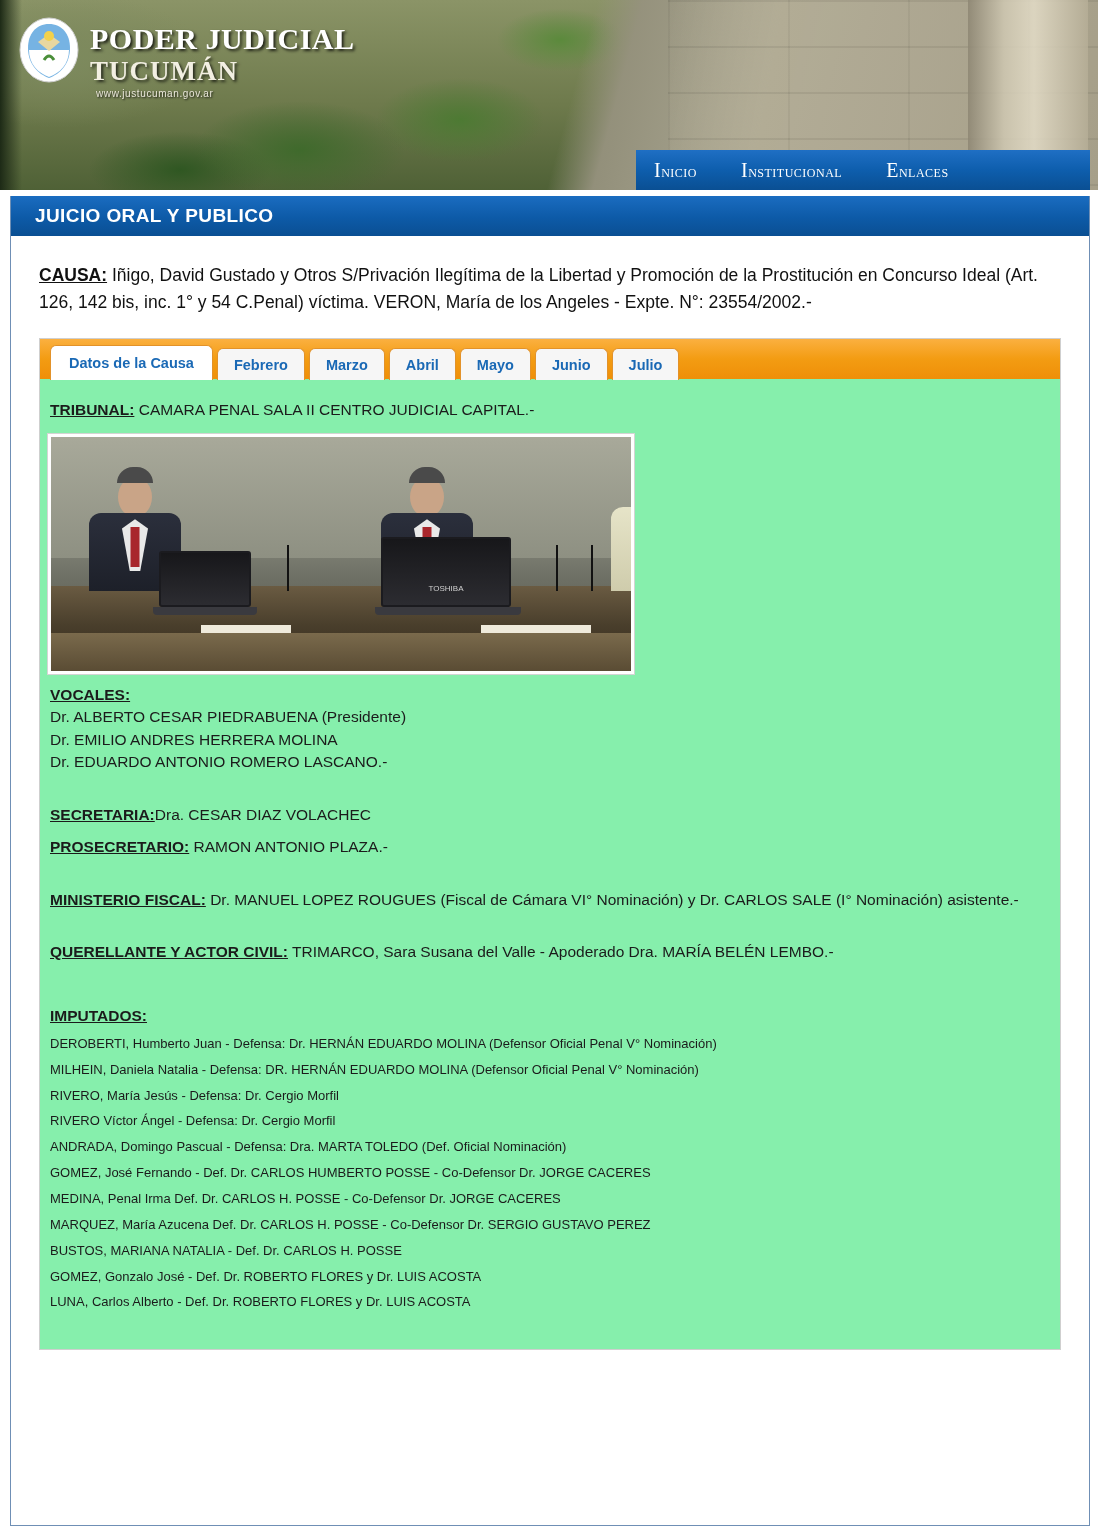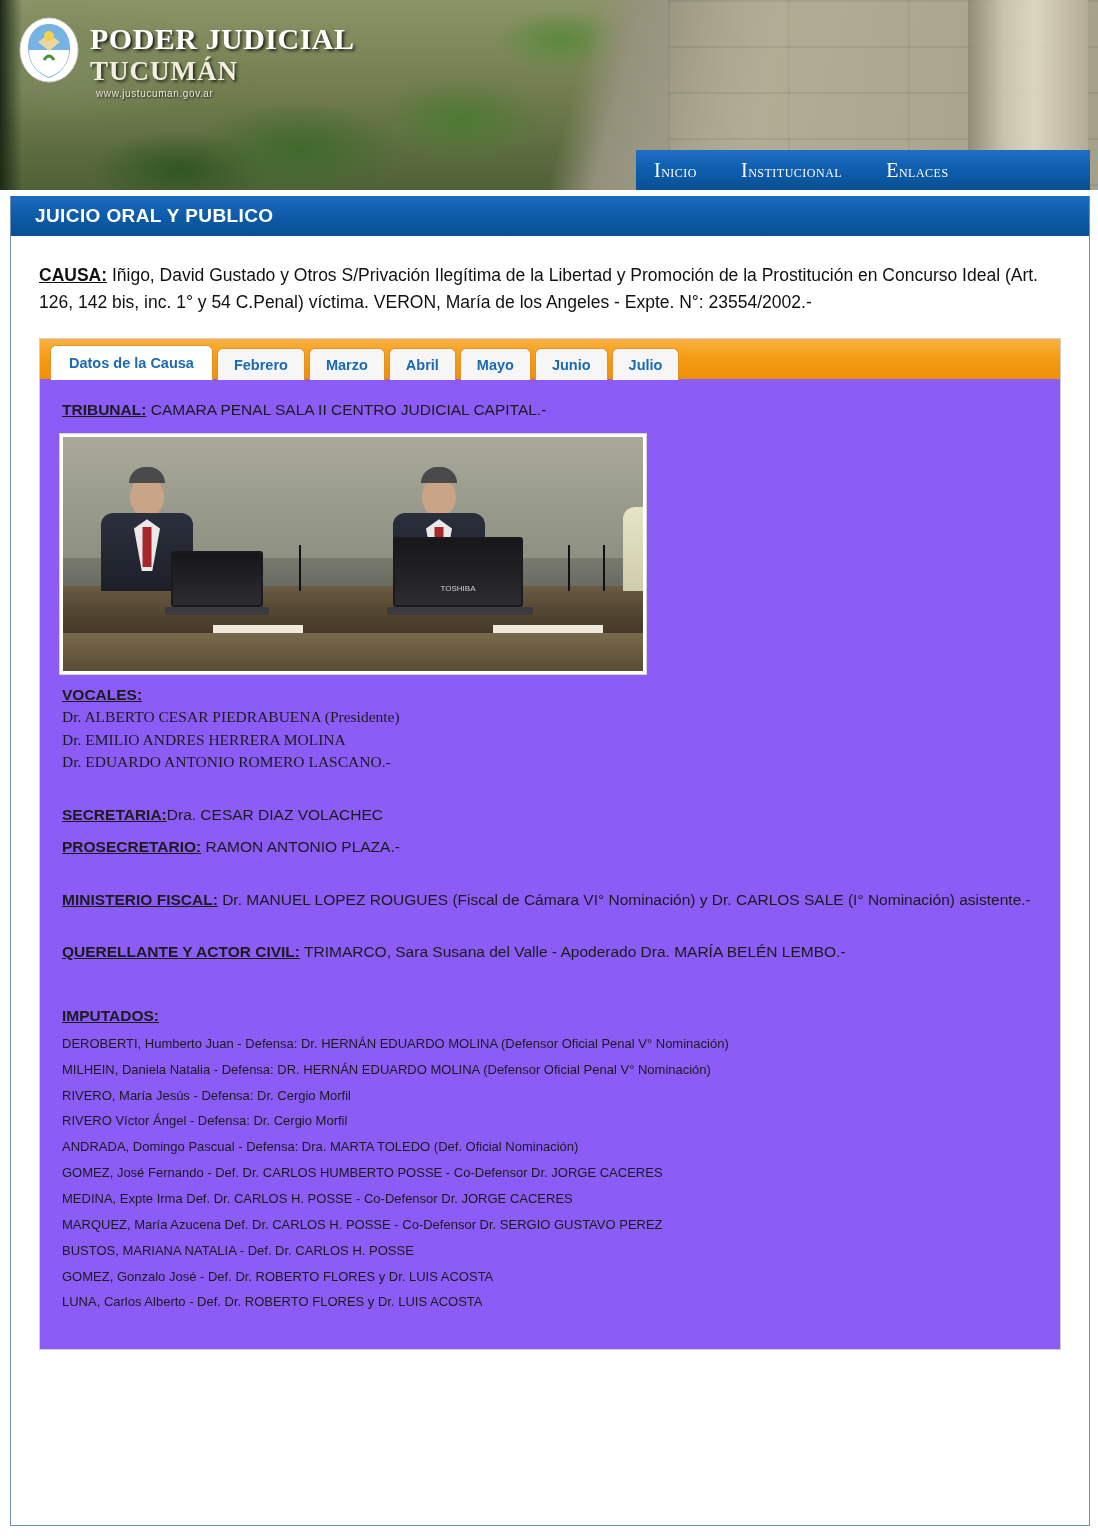--- a/index.html
+++ b/index.html
@@ -173,22 +173,22 @@
     position: relative;
     top: 1px;
     white-space: nowrap;
   }
   .tab.active {
     background: #ffffff;
     color: #1a69b5;
     padding: 9px 18px 9px 18px;
   }
   .panel {
-    background: #8b5cf6;
-    padding: 16px 20px 30px 20px;
+    background: #86efac;
+    padding: 16px 20px 30px 8px;
     font-size: 15.5px;
     color: #1b1b1b;
     line-height: 1.45;
   }
   .u-bold-underline { font-weight: bold; text-decoration: underline; }
   .tribunal-line { margin: 4px 0 12px 2px; font-size: 15.5px; }
 
   .photo {
     width: 586px;
     height: 240px;
@@ -274,21 +274,21 @@
   .m3 { left: 540px; }
   .paper {
     position: absolute; bottom: 16%; height: 8px; background: #efeadb;
   }
   .w1 { left: 150px; width: 90px; }
   .w2 { left: 430px; width: 110px; }
   .w3 { left: 600px; width: 56px; }
 
   .block { margin: 10px 0 0 2px; }
   .block .hdr { font-weight: bold; text-decoration: underline; }
-  .nm { display: block; font-family: Liberation Serif, serif; }
+  .nm { display: block; }
   .just { text-align: justify; }
   .imputados-list > div { margin: 7px 0; font-size: 13px; }
   .gap-lg { height: 20px; }
   .gap-md { height: 12px; }
 </style>
 </head>
 <body>
 
 <div class="page">
 
@@ -433,21 +433,21 @@
 
           <div class="block">
             <span class="hdr">IMPUTADOS:</span>
             <div class="imputados-list">
               <div>DEROBERTI, Humberto Juan - Defensa: Dr. HERNÁN EDUARDO MOLINA (Defensor Oficial Penal V° Nominación)</div>
               <div>MILHEIN, Daniela Natalia - Defensa: DR. HERNÁN EDUARDO MOLINA (Defensor Oficial Penal V° Nominación)</div>
               <div>RIVERO, María Jesús - Defensa: Dr. Cergio Morfil</div>
               <div>RIVERO Víctor Ángel - Defensa: Dr. Cergio Morfil</div>
               <div>ANDRADA, Domingo Pascual - Defensa: Dra. MARTA TOLEDO (Def. Oficial Nominación)</div>
               <div>GOMEZ, José Fernando - Def. Dr. CARLOS HUMBERTO POSSE - Co-Defensor Dr. JORGE CACERES</div>
-              <div>MEDINA, Expte Irma Def. Dr. CARLOS H. POSSE - Co-Defensor Dr. JORGE CACERES</div>
+              <div>MEDINA, Penal Irma Def. Dr. CARLOS H. POSSE - Co-Defensor Dr. JORGE CACERES</div>
               <div>MARQUEZ, María Azucena Def. Dr. CARLOS H. POSSE - Co-Defensor Dr. SERGIO GUSTAVO PEREZ</div>
               <div>BUSTOS, MARIANA NATALIA - Def. Dr. CARLOS H. POSSE</div>
               <div>GOMEZ, Gonzalo José - Def. Dr. ROBERTO FLORES y Dr. LUIS ACOSTA</div>
               <div>LUNA, Carlos Alberto - Def. Dr. ROBERTO FLORES y Dr. LUIS ACOSTA</div>
             </div>
           </div>
 
         </div>
       </div>
 

